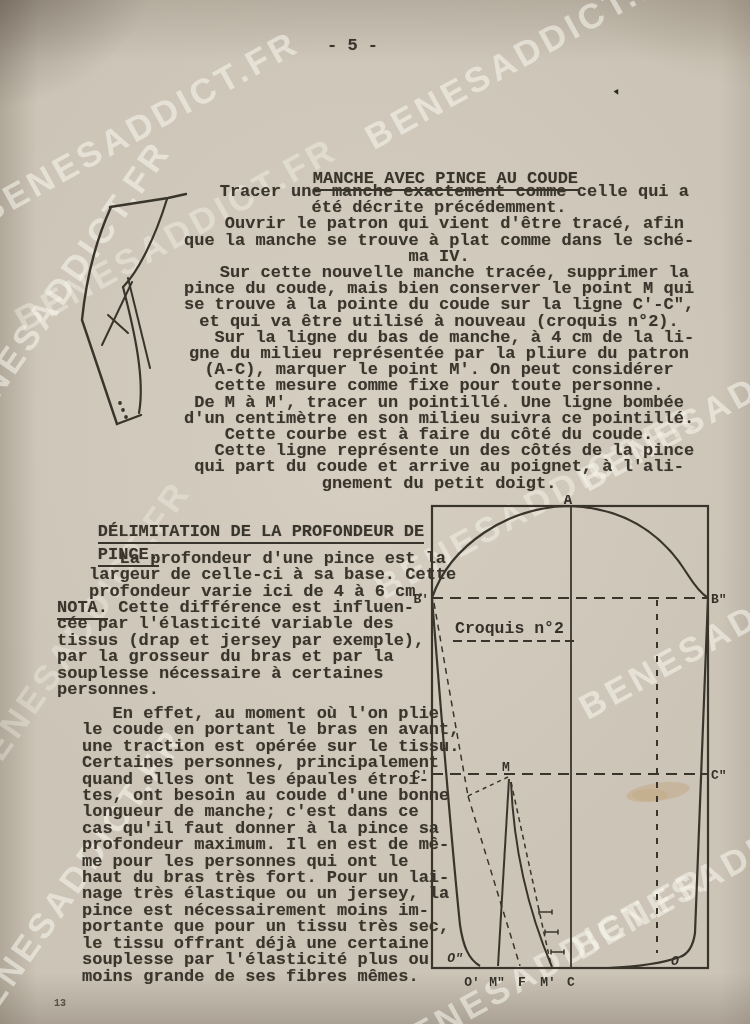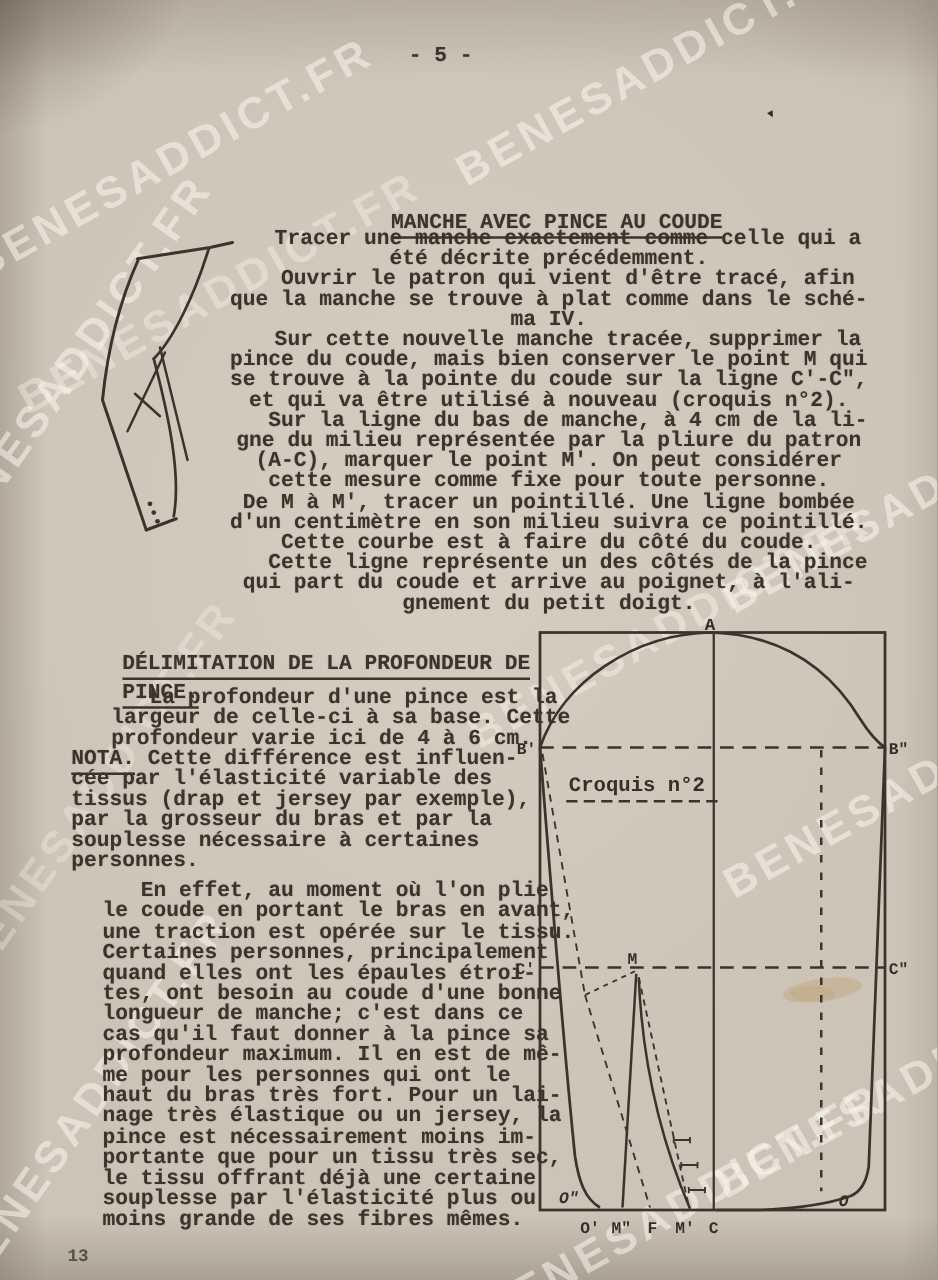--- a/index.html
+++ b/index.html
@@ -26,21 +26,21 @@
   .lh-left{line-height:16.4px;}
   .und{border-bottom:2px solid #3a352c;padding-bottom:1px;}
   .caption{text-align:center;white-space:pre;line-height:16.5px;}
   .wm{
     position:absolute;font-family:"Liberation Sans",sans-serif;font-weight:700;
     font-size:35px;letter-spacing:4px;color:rgba(250,247,239,0.55);
     transform-origin:left center;pointer-events:none;white-space:nowrap;
   }
   .wm.steep{transform:rotate(-55deg);}
   .wm.norm{transform:rotate(-29deg);}
-  .pgnum{position:absolute;font-size:14px;font-weight:700;color:#55503f;}
+  .pgnum{position:absolute;font-size:10px;font-weight:700;color:#55503f;}
   .inkmark{position:absolute;font-size:13px;color:#2b2822;transform:rotate(-28deg);}
   svg .ink{stroke:#3a352c;fill:none;}
   svg text{font-family:"Liberation Mono","DejaVu Sans Mono",monospace;font-weight:700;fill:#35312a;}
 </style>
 </head>
 <body>
 
 <div id="page">
 
   <span class="wm norm" style="left:-20px;top:195px;">BENESADDICT.FR</span>

